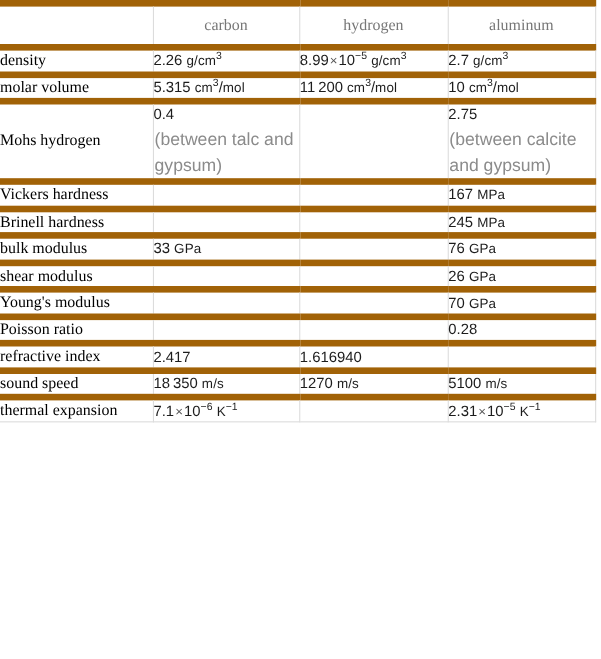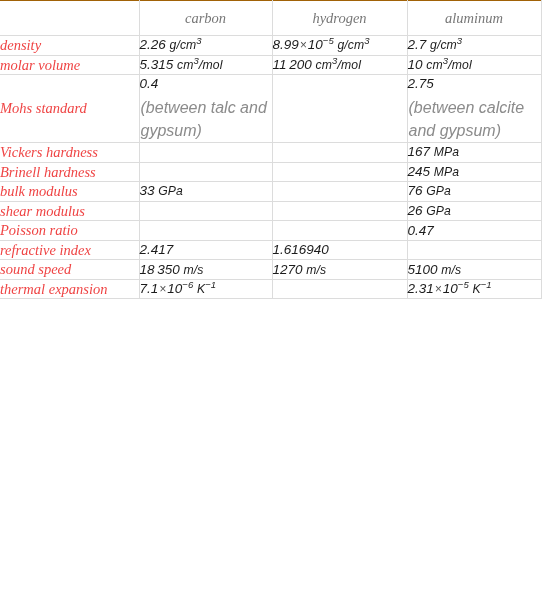--- a/index.html
+++ b/index.html
@@ -30,28 +30,27 @@
   }
 
   table.props col.c-label { width: 139px; }
   table.props col.c-v0    { width: 133px; }
   table.props col.c-v1    { width: 135px; }
   table.props col.c-v2    { width: 134px; }
 
   
   table.props th,
   table.props td {
-    border-top: 1px solid #a16207;
+    border-top: 6px solid #a16207;
     border-bottom: 1px solid #dcdcdc;
     border-right: 1px solid #dcdcdc;
     border-left: none;
     padding: 0;
     vertical-align: middle;
     background: #fff;
-    font-style: italic;
   }
   table.props td.label-cell,
   table.props th.corner-cell {
     border-right: 1px solid #dcdcdc;
   }
 
   
   thead th {
     height: 34px;
     text-align: center;
@@ -59,21 +58,21 @@
     font-family: "Liberation Serif", serif;
     font-size: 14.5px;
     color: #777777;
   }
   thead th.corner-cell { border-right: 1px solid #dcdcdc; }
 
   
   td.label-cell {
     font-family: "Liberation Serif", serif;
     font-size: 14.5px;
-    color: #ef4444;
+    color: #000000;
     padding: 7px 0 7px 11px;
     line-height: 1.28;
   }
 
   
   td.value-cell {
     font-family: "Liberation Sans", sans-serif;
     font-size: 13.5px;
     color: #1c1c1c;
     padding: 8px 0 8px 10px;
@@ -143,21 +142,21 @@
           <td class="value-cell"><span>8.99<span class="times">×</span>10<span class="sup">−5</span> <span class="unit">g/cm</span><span class="sup">3</span></span></td>
           <td class="value-cell"><span>2.7 <span class="unit">g/cm</span><span class="sup">3</span></span></td>
         </tr>
         <tr>
           <td class="label-cell">molar volume</td>
           <td class="value-cell"><span>5.315 <span class="unit">cm</span><span class="sup">3</span>/<span class="unit">mol</span></span></td>
           <td class="value-cell"><span>11 200 <span class="unit">cm</span><span class="sup">3</span>/<span class="unit">mol</span></span></td>
           <td class="value-cell"><span>10 <span class="unit">cm</span><span class="sup">3</span>/<span class="unit">mol</span></span></td>
         </tr>
         <tr>
-          <td class="label-cell">Mohs standard</td>
+          <td class="label-cell">Mohs hydrogen</td>
           <td class="value-cell"><span>0.4</span><span class="note">(between talc and gypsum)</span></td>
           <td class="value-cell"></td>
           <td class="value-cell"><span>2.75</span><span class="note">(between calcite and gypsum)</span></td>
         </tr>
         <tr>
           <td class="label-cell">Vickers hardness</td>
           <td class="value-cell"></td>
           <td class="value-cell"></td>
           <td class="value-cell"><span>167 <span class="unit">MPa</span></span></td>
         </tr>
@@ -173,24 +172,30 @@
           <td class="value-cell"></td>
           <td class="value-cell"><span>76 <span class="unit">GPa</span></span></td>
         </tr>
         <tr>
           <td class="label-cell">shear modulus</td>
           <td class="value-cell"></td>
           <td class="value-cell"></td>
           <td class="value-cell"><span>26 <span class="unit">GPa</span></span></td>
         </tr>
         <tr>
+          <td class="label-cell">Young's modulus</td>
+          <td class="value-cell"></td>
+          <td class="value-cell"></td>
+          <td class="value-cell"><span>70 <span class="unit">GPa</span></span></td>
+        </tr>
+        <tr>
           <td class="label-cell">Poisson ratio</td>
           <td class="value-cell"></td>
           <td class="value-cell"></td>
-          <td class="value-cell"><span>0.47</span></td>
+          <td class="value-cell"><span>0.28</span></td>
         </tr>
         <tr>
           <td class="label-cell">refractive index</td>
           <td class="value-cell"><span>2.417</span></td>
           <td class="value-cell"><span>1.616940</span></td>
           <td class="value-cell"></td>
         </tr>
         <tr>
           <td class="label-cell">sound speed</td>
           <td class="value-cell"><span>18 350 <span class="unit">m/s</span></span></td>

